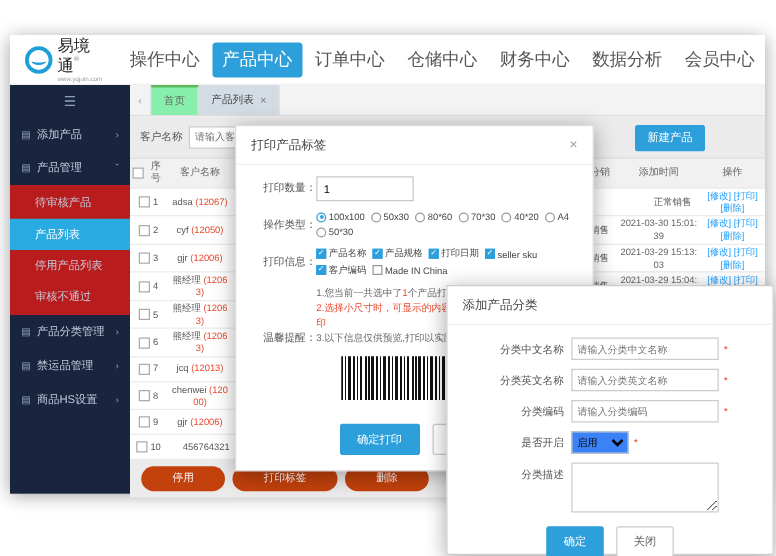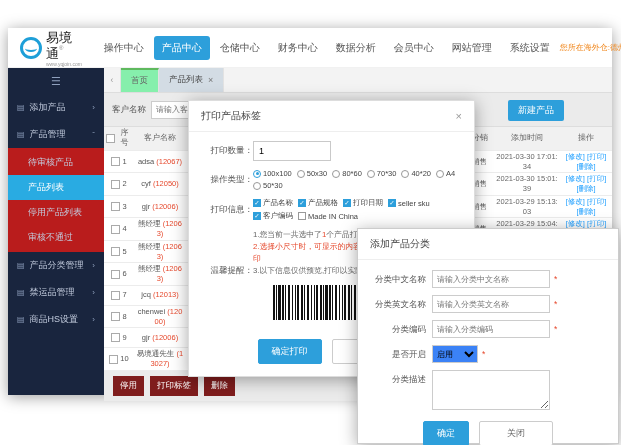--- a/index.html
+++ b/index.html
@@ -9,21 +9,21 @@
        box-shadow:0 2px 14px rgba(0,0,0,.38);}
   
   .topnav{height:40px;display:flex;align-items:center;padding:0 12px;border-bottom:1px solid #f1f1f1;box-sizing:border-box;}
   .logo{display:flex;align-items:center;margin-right:14px;}
   .logo-ico{width:22px;height:22px;border:3px solid #1e9fd8;border-radius:50%;box-sizing:border-box;position:relative;margin-right:4px;flex-shrink:0;}
   .logo-ico::after{content:"";position:absolute;left:2px;right:2px;top:5px;height:5px;border-bottom:2px solid #1e9fd8;border-radius:50%;}
   .logo-txt{line-height:1;}
   .logo-title{font-size:13px;font-weight:normal;color:#222;}
   .logo-reg{font-size:6px;color:#888;vertical-align:top;}
   .logo-sub{font-size:5px;color:#999;margin-top:1px;}
-  .nav-item{font-size:10px;color:#555;padding:5px 8px;margin-right:2px;border-radius:3px;cursor:pointer;white-space:nowrap;}
+  .nav-item{font-size:14px;color:#555;padding:5px 8px;margin-right:2px;border-radius:3px;cursor:pointer;white-space:nowrap;}
   .nav-item.active{background:#2d9fdb;color:#fff;}
   .topnav-right{margin-left:auto;display:flex;align-items:center;gap:6px;}
   .warehouse{color:#f08519;font-size:8px;white-space:nowrap;}
   
   .main{display:flex;height:327px;}
   .sidebar{width:96px;background:#19253e;color:#c2cbdd;flex-shrink:0;font-size:9px;overflow:hidden;}
   .burger{text-align:center;padding:7px 0 6px;color:#8fa0bd;font-size:11px;cursor:pointer;}
   .side-item{display:flex;align-items:center;padding:7px 9px;gap:5px;cursor:pointer;}
   .side-ico{font-size:8px;color:#8fa0bd;}
   .side-label{flex:1;white-space:nowrap;}
@@ -53,21 +53,21 @@
   .c1{width:52px;flex-shrink:0;}
   .c2{width:62px;flex-shrink:0;}
   .c3{flex:1;}
   .c4{width:44px;flex-shrink:0;}
   .c5{width:66px;flex-shrink:0;color:#666;}
   .c6{width:52px;flex-shrink:0;}
   .cbx{width:7px;height:7px;border:1px solid #aaa;background:#fff;display:inline-block;flex-shrink:0;cursor:pointer;}
   .cust-id{color:#e6492d;}
   .op-link{color:#1e9fff;cursor:pointer;}
   .table-footer{height:30px;background:#ebebeb;display:flex;align-items:center;padding:0 9px;gap:6px;flex-shrink:0;box-sizing:border-box;}
-  .btn-orange{background:#7f1d1d;color:#fff;font-size:8.5px;padding:4px 7px;border-radius:0;cursor:pointer;}
+  .btn-orange{background:#c2410c;color:#fff;font-size:8.5px;padding:4px 25px;border-radius:10px;cursor:pointer;}
   .debug{font-size:7.5px;color:#999;text-align:right;padding:5px 10px;}
   
   .modal{position:absolute;background:#fff;box-shadow:0 3px 16px rgba(0,0,0,.35);}
   #print-modal{left:188px;top:100px;width:287px;height:277px;border:1px solid #ddd;box-sizing:border-box;display:flex;flex-direction:column;z-index:10;}
   .m-head{display:flex;justify-content:space-between;align-items:center;padding:8px 12px;border-bottom:1px solid #eee;font-size:10px;color:#444;flex-shrink:0;}
   .m-close{color:#999;cursor:pointer;font-size:11px;line-height:1;}
   .m-body{padding:9px 10px 0;flex:1;overflow:hidden;}
   .p-row{display:flex;align-items:center;margin-bottom:8px;font-size:8.5px;color:#555;}
   .p-row.top{align-items:flex-end;}
   .p-label{width:54px;text-align:right;flex-shrink:0;}
@@ -82,23 +82,23 @@
   .tips{font-size:7.8px;line-height:1.55;}
   .tip-dark{color:#666;}
   .tip-red{color:#e6492d;}
   .num-red{color:#e6492d;}
   .barcode-wrap{text-align:right;margin-top:5px;}
   .barcode{width:118px;height:35px;margin:0 auto;
     background:repeating-linear-gradient(90deg,#111 0 1.6px,#fff 1.6px 3px,#111 3px 4px,#fff 4px 5.4px,#111 5.4px 7.6px,#fff 7.6px 9.4px);}
   .bc-line1{font-size:8px;color:#333;margin-top:3px;}
   .m-foot{display:flex;justify-content:center;gap:10px;padding:9px 0 12px;flex-shrink:0;}
   .btn-blue{background:#2d9fdb;color:#fff;font-size:9px;padding:5px 13px;border-radius:2px;cursor:pointer;border:1px solid #2d9fdb;}
-  .btn-plain{background:#fff;color:#666;font-size:9px;padding:5px 27px;border-radius:2px;border:1px solid #ccc;cursor:pointer;}
+  .btn-plain{background:#fff;color:#666;font-size:9px;padding:5px 13px;border-radius:2px;border:1px solid #ccc;cursor:pointer;}
   #cat-modal{left:357px;top:228px;width:262px;height:216px;z-index:20;border:1px solid #ccc;box-sizing:border-box;}
-  .c-body{padding:10px 2px 2px;}
+  .c-body{padding:10px 27px 2px;}
   .c-row{display:flex;align-items:flex-start;margin-bottom:7px;font-size:8.5px;color:#555;}
   .c-label{width:66px;text-align:right;margin-right:6px;flex-shrink:0;line-height:18px;white-space:nowrap;}
   .c-input{width:118px;height:18px;border:1px solid #ccc;font-size:8px;padding:0 4px;box-sizing:border-box;}
   .c-select{width:46px;height:18px;font-size:8px;border:1px solid #ccc;background:#3b82f6;}
   .c-textarea{width:118px;height:40px;border:1px solid #ccc;font-size:8px;resize:both;box-sizing:border-box;}
   .star{color:#e6492d;margin-left:4px;line-height:18px;}
   .c-foot{display:flex;justify-content:center;gap:10px;padding:2px 0 10px;}
 </style>
 </head>
 <body>
@@ -109,20 +109,21 @@
     <div class="logo">
       <span class="logo-ico"></span>
       <span class="logo-txt">
         <span class="logo-title">易境通</span><span class="logo-reg">®</span>
         <div class="logo-sub">www.yqjoin.com</div>
       </span>
     </div>
     <div style="display:flex;align-items:center;">
         <div class="nav-item">操作中心</div>
         <div class="nav-item active">产品中心</div>
+        <div class="nav-item">订单中心</div>
         <div class="nav-item">仓储中心</div>
         <div class="nav-item">财务中心</div>
         <div class="nav-item">数据分析</div>
         <div class="nav-item">会员中心</div>
         <div class="nav-item">网站管理</div>
         <div class="nav-item">系统设置</div>
       </div>
     <div class="topnav-right">
       <span class="warehouse">您所在海外仓:德州1仓</span>
 
@@ -203,21 +204,20 @@
         <div id="tbody">
             <div class="tr">
               <div class="td c0">
                 <span class="cbx"></span>
                 <span>1</span>
               </div>
               <div class="td c1"><span>adsa </span><span class="cust-id">(12067)</span></div>
               <div class="td c2">123124</div>
               <div class="td c3"></div>
               <div class="td c4">正常销售</div>
-              <div class="td c5">2021-03-30 17:01:34</div>
               <div class="td c6"><span class="op-link">[修改]</span> <span class="op-link">[打印]</span> <span class="op-link">[删除]</span> </div>
             </div>
             <div class="tr">
               <div class="td c0">
                 <span class="cbx"></span>
                 <span>2</span>
               </div>
               <div class="td c1"><span>cyf </span><span class="cust-id">(12050)</span></div>
               <div class="td c2">333</div>
               <div class="td c3"></div>
@@ -307,21 +307,20 @@
               <div class="td c3"></div>
               <div class="td c4"></div>
               <div class="td c5"></div>
               <div class="td c6"></div>
             </div>
             <div class="tr">
               <div class="td c0">
                 <span class="cbx"></span>
                 <span>10</span>
               </div>
-              <div class="td c1"><span>易境通先生 </span><span class="cust-id">(13027)</span></div>
               <div class="td c2">456764321</div>
               <div class="td c3"></div>
               <div class="td c4"></div>
               <div class="td c5"></div>
               <div class="td c6"></div>
             </div>
           </div>
       </div>
 
       <div class="table-footer" id="tfoot">

